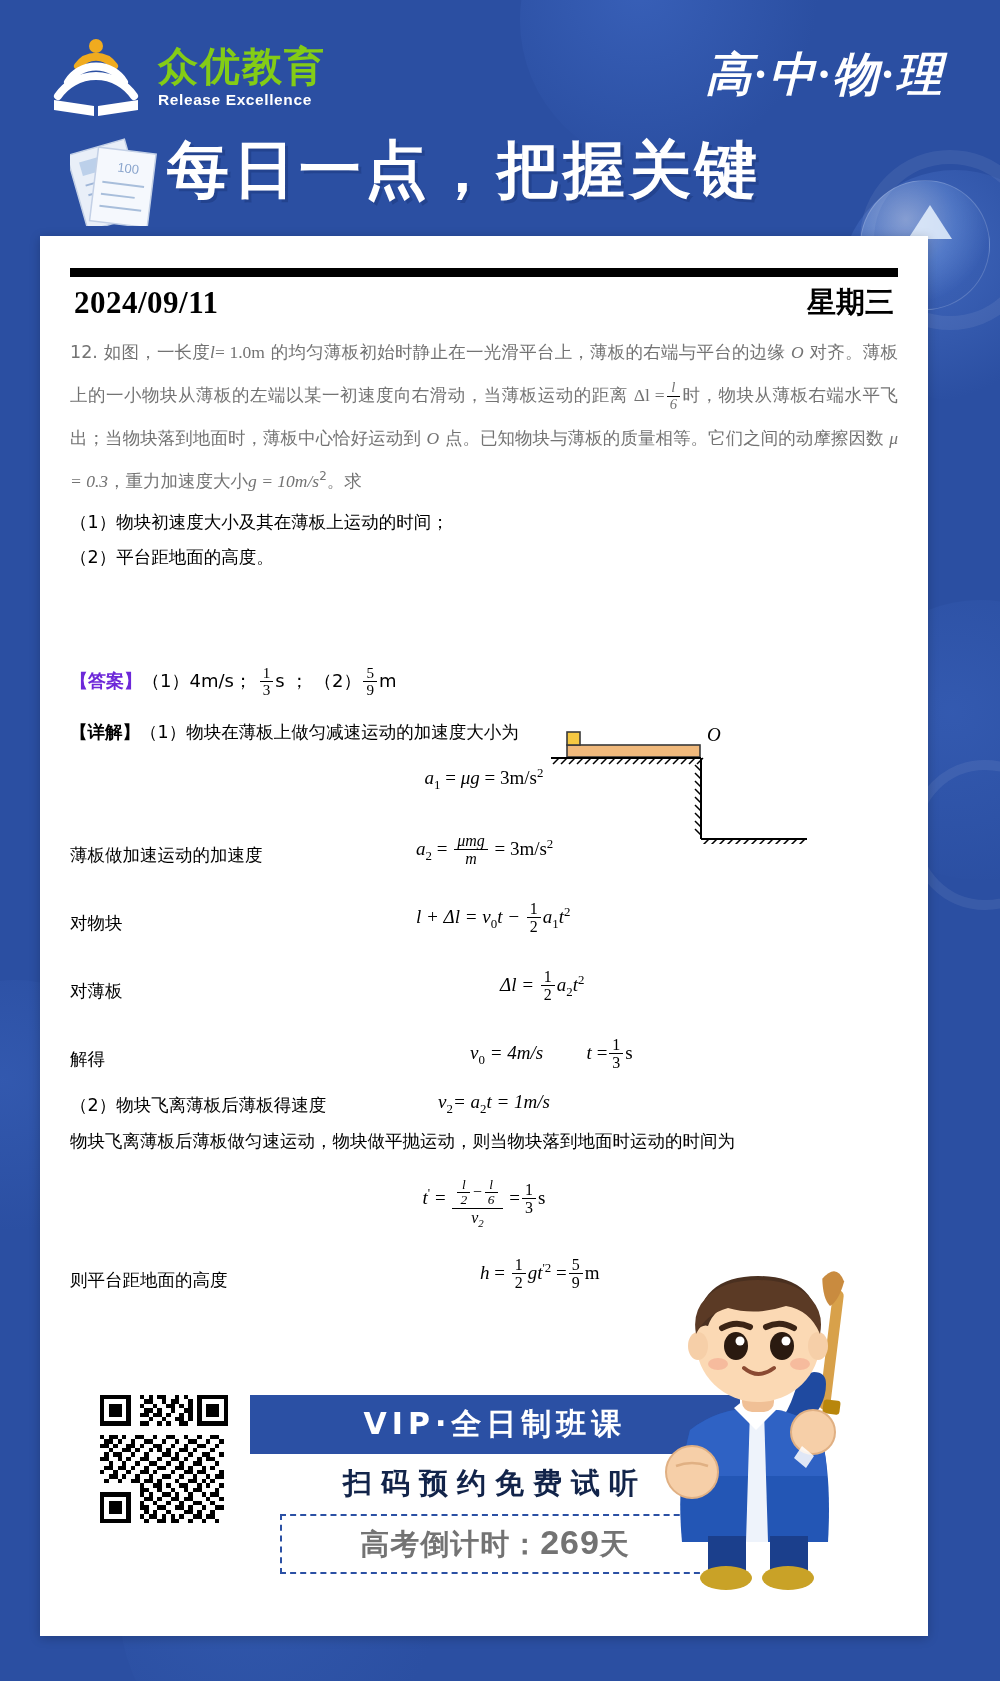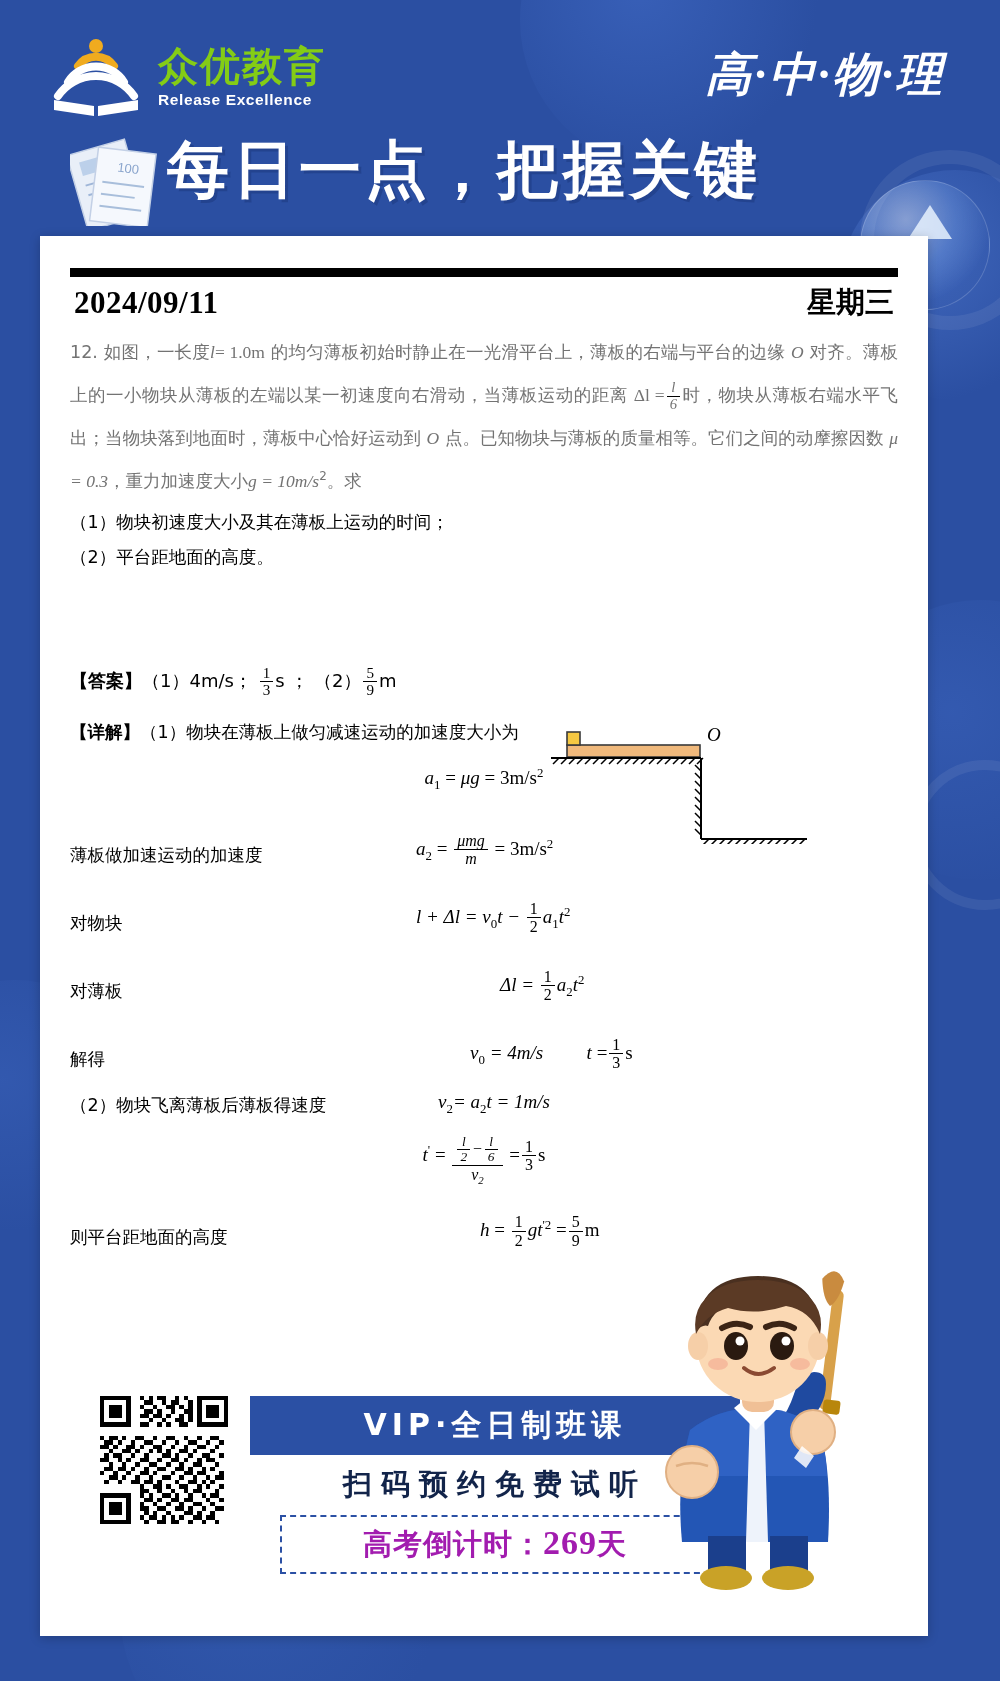--- a/index.html
+++ b/index.html
@@ -86,21 +86,21 @@
   .frac.up { font-style:normal; }
   sup.sm { font-size:.68em; vertical-align:super; }
   sub.sm { font-size:.68em; vertical-align:sub; }
 
   
   .diagram { position:absolute; left:505px; top:483px; width:270px; height:125px; }
 
   
   .answer-line { font-size:18px; margin-top:10px; line-height:2.2;
       font-family:"DejaVu Sans","Liberation Sans",sans-serif; }
-  .tag-blue { color:#000000; font-weight:bold; }
+  .tag-blue { color:#6d28d9; font-weight:bold; }
   .tag-black { color:#000; font-weight:bold; }
 
   .sol-row { display:flex; align-items:flex-end; min-height:68px; font-size:17.5px;
       font-family:"DejaVu Sans","Liberation Sans",sans-serif; }
   .sol-label { width:300px; flex:0 0 300px; }
   .sol-eq { flex:1; text-align:left; font-size:19px; padding-left:46px;
       font-family:"Liberation Serif",serif; }
   .eq-center { text-align:center; font-size:19px; font-family:"Liberation Serif",serif;
       padding:14px 0 6px 0; }
   .full-row { font-size:17.5px; line-height:2.1; font-family:"DejaVu Sans","Liberation Sans",sans-serif; }
@@ -110,22 +110,22 @@
   .cta-inner { display:flex; align-items:flex-start; gap:22px;justify-content:flex-end; }
   .qr { width:128px; height:128px; flex:0 0 128px; background:#fff; }
   .cta-right { flex:1; }
   .vip-bar { background:#2b50a4; color:#fff; text-align:center; font-weight:bold;
       font-size:30px; letter-spacing:5px; padding:9px 0;
       font-family:"DejaVu Sans","Liberation Sans",sans-serif; }
   .scan-line { text-align:center; color:#12244a; font-weight:bold; font-size:29px;
       letter-spacing:9px; padding:10px 0 6px 0;
       font-family:"DejaVu Sans","Liberation Sans",sans-serif; }
   .countdown { margin:4px auto 0 auto; width:430px; border:2px dashed #2b50a4;
-      text-align:center; color:#a21caf; font-weight:bold; font-size:29px; letter-spacing:1px;
-      padding:7px 0; font-family:Liberation Serif, serif; }
+      text-align:center; color:#737373; font-weight:bold; font-size:29px; letter-spacing:1px;
+      padding:7px 0; font-family:Liberation Sans, sans-serif; }
   .countdown .num { font-size:34px; }
 
   
   .mascot { position:absolute; right:36px; bottom:46px; width:262px; height:330px; }
 </style>
 </head>
 <body>
 
 <div class="bg-blob blob-top"></div>
 <div class="bg-blob blob-right-1"></div>
@@ -328,20 +328,21 @@
     </div>
   </div>
 
   <div class="sol-row" style="min-height:46px;">
     <div class="sol-label" style="width:330px;flex:0 0 330px;">（2）物块飞离薄板后薄板得速度</div>
     <div class="sol-eq" style="padding-left:38px;">
       <span class="it">v</span><sub class="sm">2</sub><span class="it">= a</span><sub class="sm">2</sub><span class="it">t = 1m/s</span>
     </div>
   </div>
 
+  <div class="full-row" style="margin-top:6px;">物块飞离薄板后薄板做匀速运动，物块做平抛运动，则当物块落到地面时运动的时间为</div>
 
   <div class="eq-center" style="padding-top:18px;">
     <span class="it">t</span><sup class="sm">'</sup>
     <span>=</span>
     <span class="frac" style="vertical-align:-1.0em;">
       <span class="num" style="white-space:nowrap;">
         <span class="frac"><span class="num">l</span><span class="den">2</span></span><span>−</span><span class="frac"><span class="num">l</span><span class="den">6</span></span>
       </span>
       <span class="den"><span>v</span><sub class="sm">2</sub></span>
     </span>

